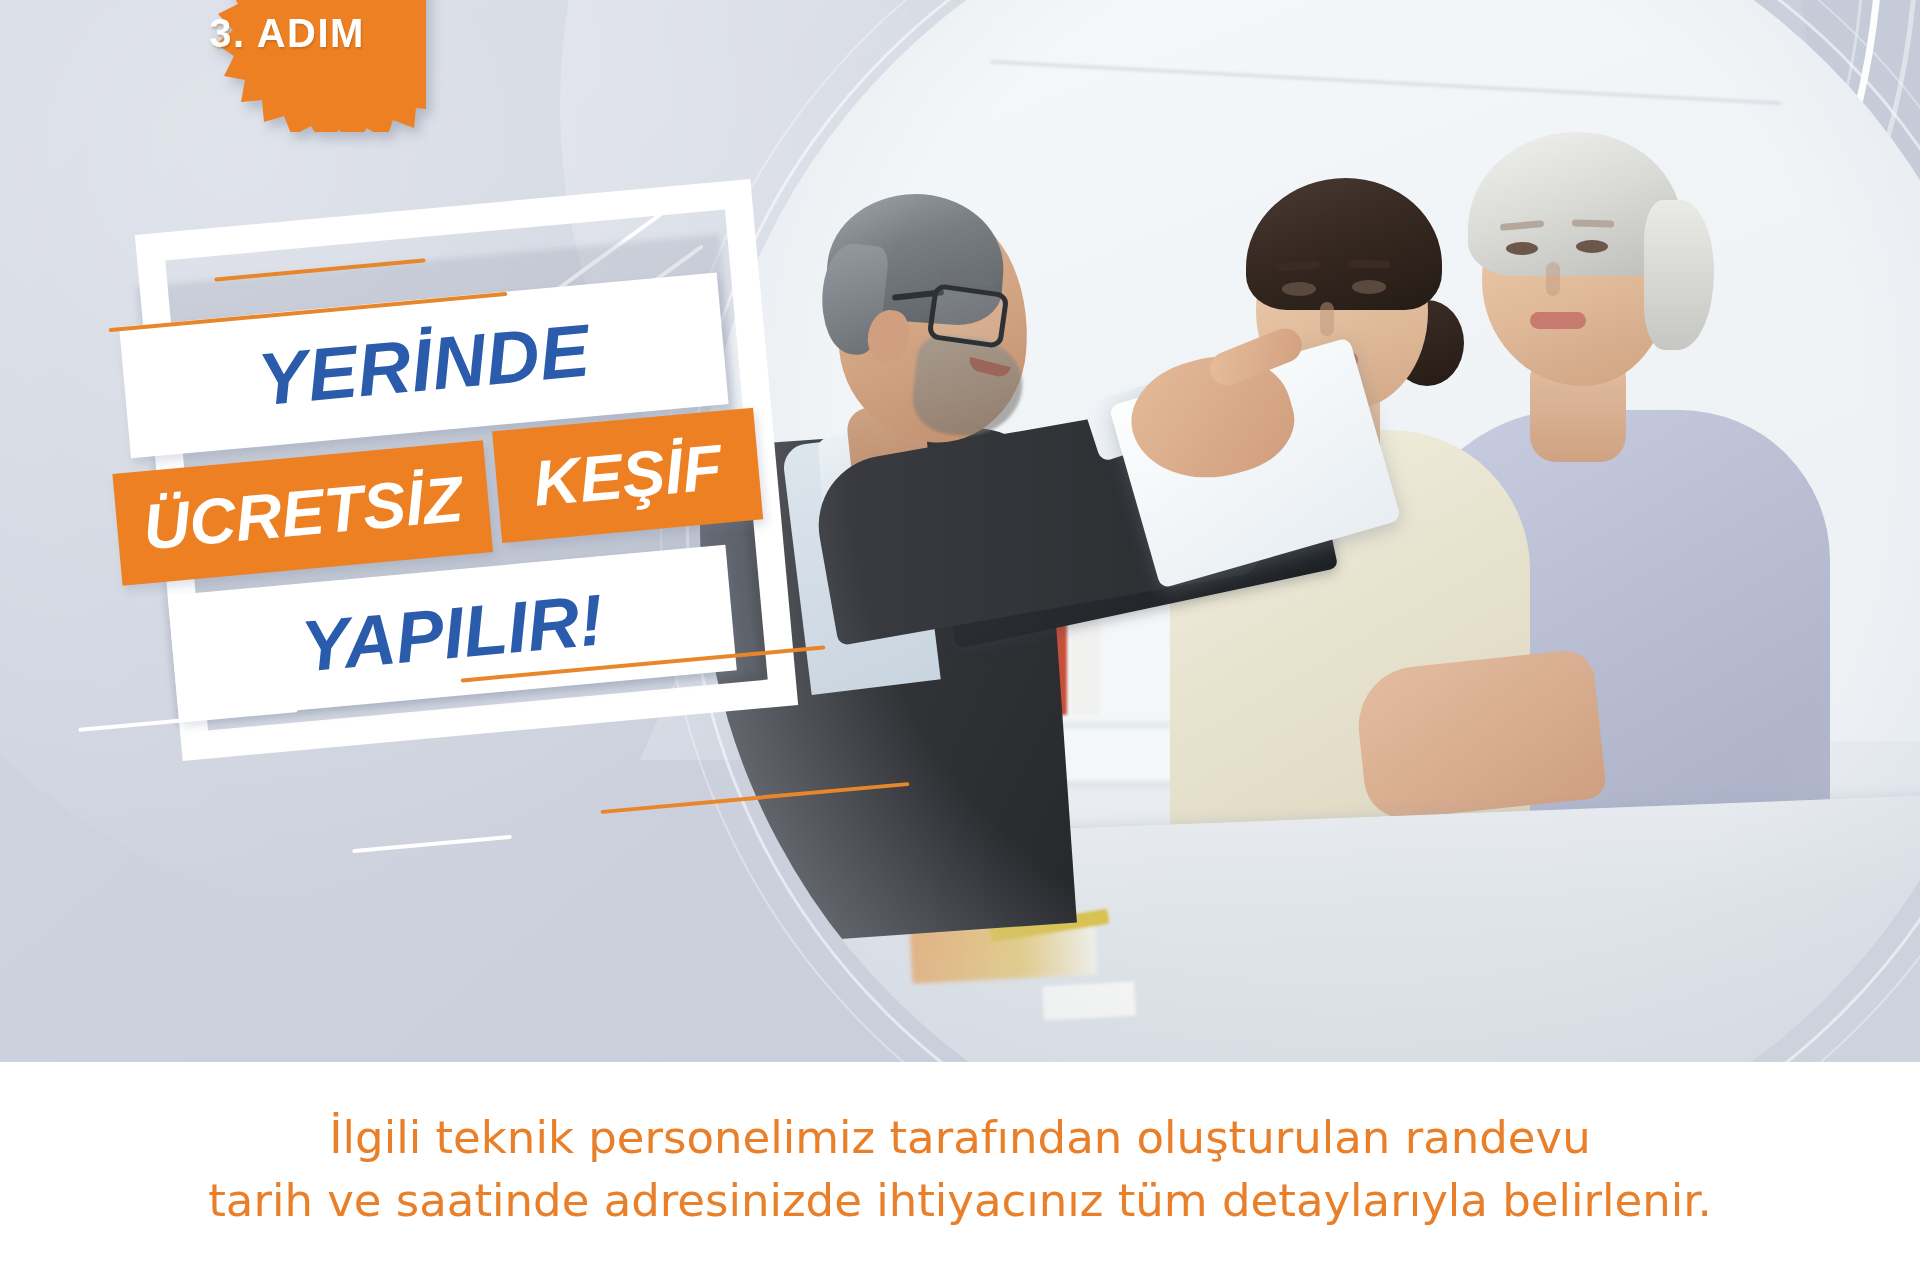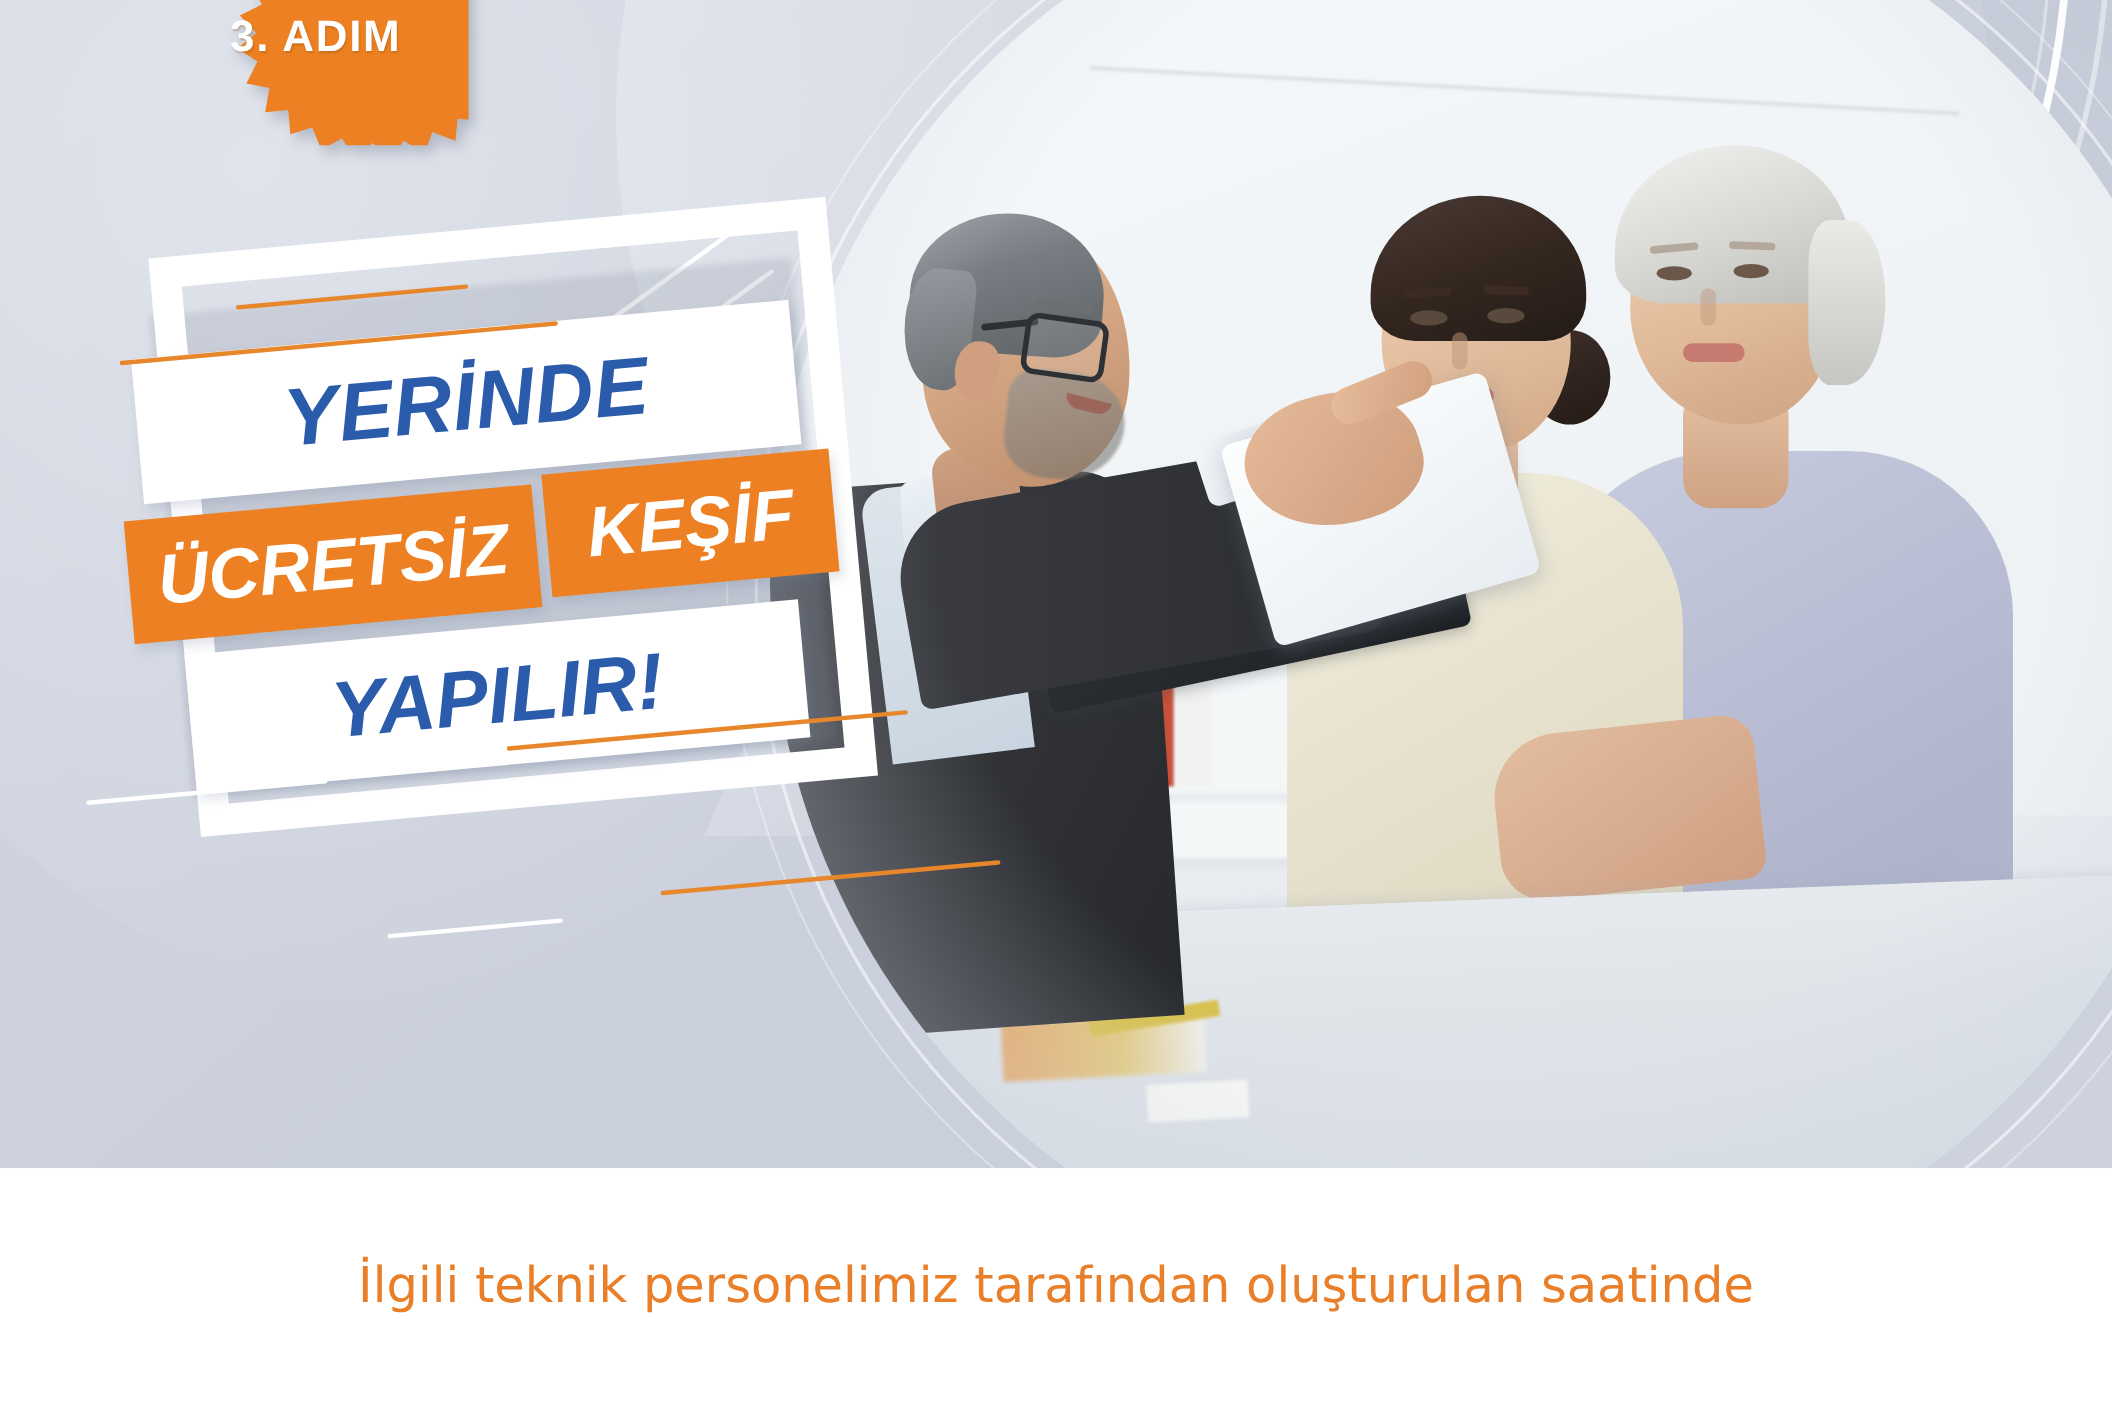--- a/index.html
+++ b/index.html
@@ -530,16 +530,17 @@
           L116,128 L114,106 L93,108 L97,86 L76,82 L86,62 L68,50 L85,36
           L70,20 L90,10 L80,-10 L102,-14 L98,-36 L120,-32 L122,-54 L139,-60 Z
           " transform="translate(0,60)"></path>
       </svg>
       <div id="badge-label">3. ADIM</div>
     </div>
 
   </div>
 
   <div id="caption">
-    <div class="cap-line">İlgili teknik personelimiz tarafından oluşturulan saatinde</div>
+    <div class="cap-line">İlgili teknik personelimiz tarafından oluşturulan randevu</div>
+    <div class="cap-line">tarih ve saatinde adresinizde ihtiyacınız tüm detaylarıyla belirlenir.</div>
   </div>
 
 </div>
 
 </body></html>

